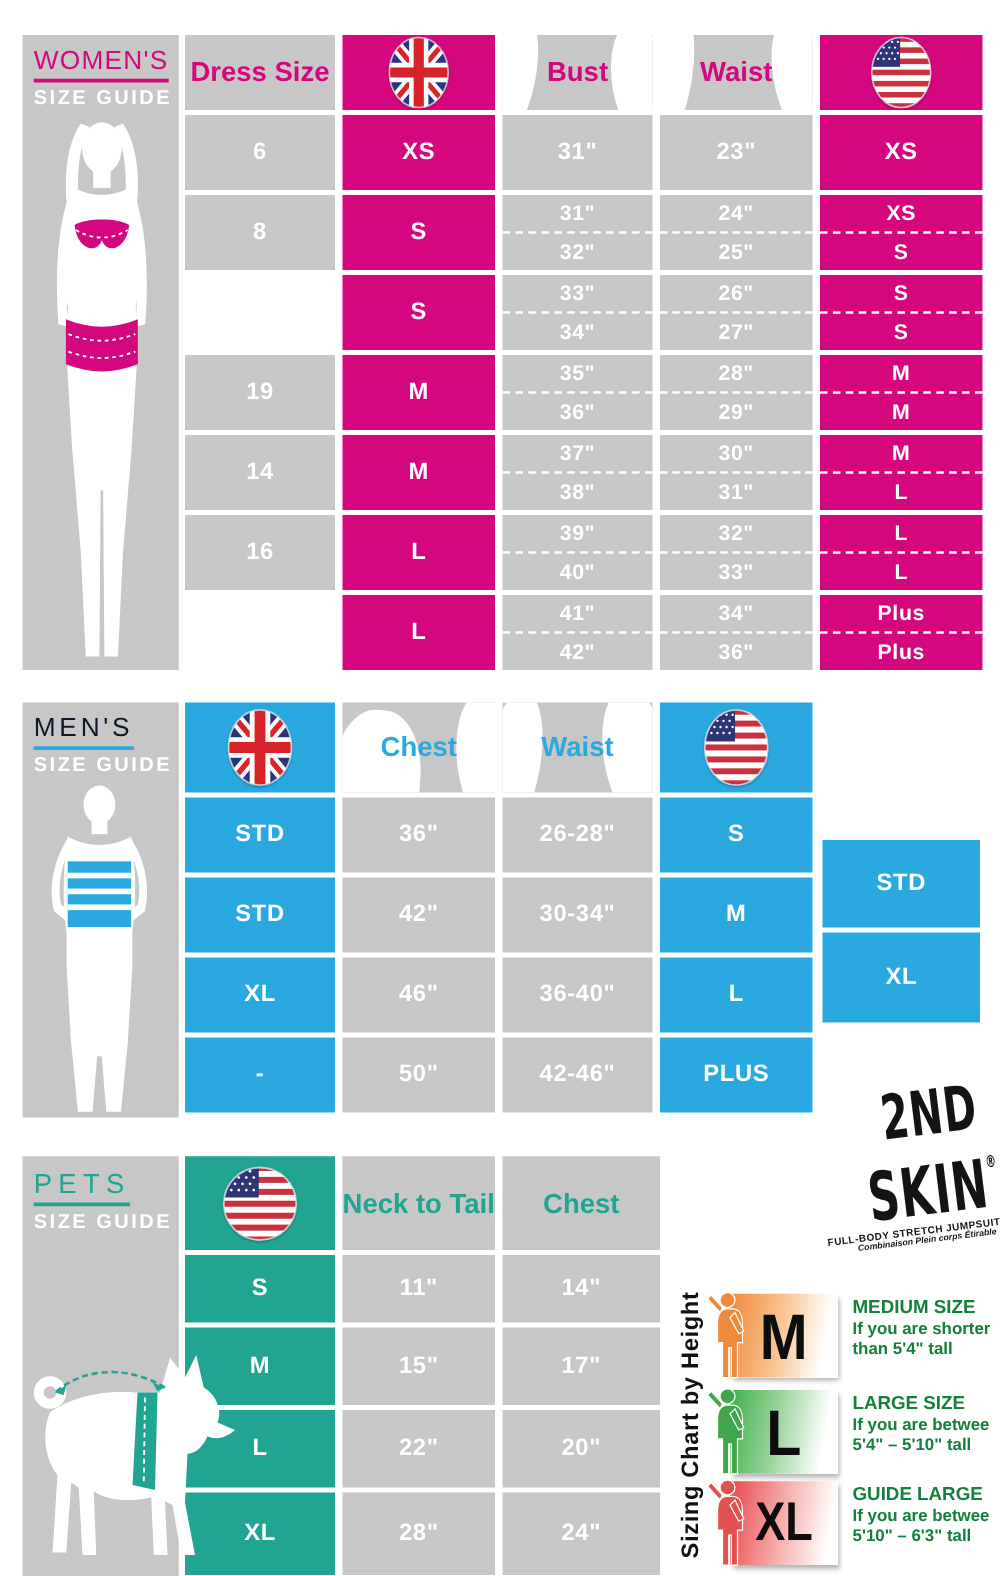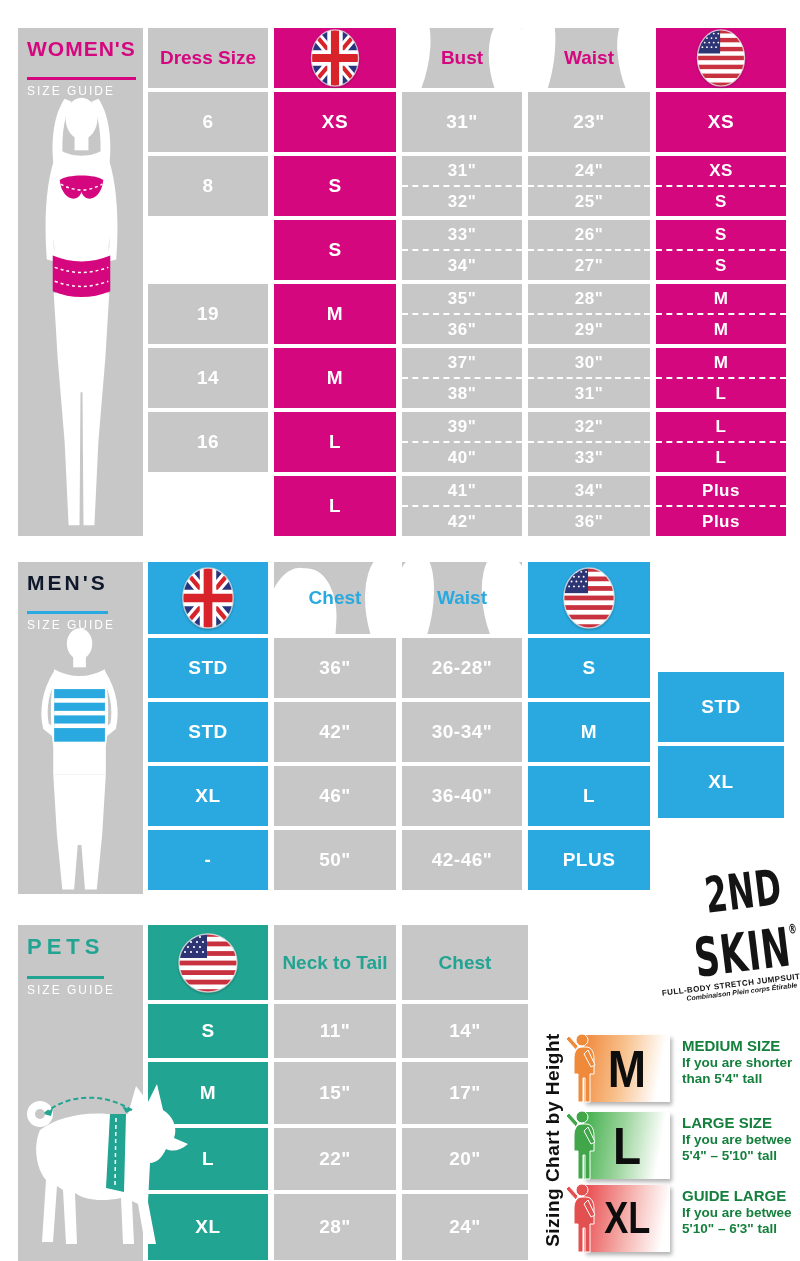--- a/index.html
+++ b/index.html
@@ -1,40 +1,40 @@
 <!DOCTYPE html>
 <html><head>
 <meta charset="utf-8">
 <style>
   html,body{margin:0;padding:0;background:#fff;}
   #canvas{position:relative;width:800px;height:1261px;background:#fff;overflow:hidden;
           font-family:"Liberation Sans",sans-serif;}
   .cell{position:absolute;display:flex;align-items:center;justify-content:center;font-weight:bold;}
   .gray{background:#c7c7c8}.pink{background:#d5077f}.blue{background:#29a9df}.teal{background:#21a492}
   .val{color:#fff;font-size:19px;letter-spacing:.5px}
-  .hdr{font-size:19px}
+  .hdr{font-size:22px}
   .whdr{color:#d5077f}.mhdr{color:#29a9df}.phdr{color:#21a492}
   .clip{overflow:hidden}
   .z{position:relative;z-index:2}
   .blob{position:absolute;background:#fff;border-radius:50%;z-index:1;display:block}
   .split{flex-direction:column;padding:0}
   .split .half{flex:1;width:100%;display:flex;align-items:center;justify-content:center;
                color:#fff;font-size:17px;font-weight:bold;letter-spacing:.5px}
   .split .half:first-child{border-bottom:2px dashed #fff}
   .c1{left:148px;width:120px}.c2{left:274px;width:122px}.c3{left:402px;width:120px}
   .c4{left:528px;width:122px}.c5{left:656px;width:130px}.cp3{left:402px;width:126px}
   .cside{left:658px;width:126px}
   .h60{height:60px}.h72{height:72px}.h75{height:75px}
   .labelcol{position:absolute;left:18px;width:125px;background:#c7c7c8}
   .seclabel{padding:9px 0 0 9px;position:relative;z-index:4}
-  .sec-title{display:inline-block;font-weight:700;font-size:21px;border-bottom:3px solid;padding-bottom:16px;letter-spacing:1px}
+  .sec-title{display:inline-block;font-weight:400;font-size:21px;border-bottom:3px solid;padding-bottom:2px;letter-spacing:1px}
   .w .sec-title{color:#d5077f;border-color:#d5077f}
   .m .sec-title{color:#0f172a;border-color:#29a9df;letter-spacing:3px}
   .p .sec-title{color:#21a492;border-color:#21a492;letter-spacing:5px;font-size:22px}
-  .sec-sub{color:#fff;font-weight:400;font-size:12px;letter-spacing:2px;margin-top:4px}
+  .sec-sub{color:#fff;font-weight:700;font-size:16px;letter-spacing:2px;margin-top:4px}
   .sil{position:absolute;z-index:3}
   .flag{display:block;filter:drop-shadow(0 1px 1px rgba(0,0,0,.3))}
   
   .brand{position:absolute;left:646px;top:872px;width:154px;height:150px;transform:rotate(-7deg);color:#141414;text-align:right}
   .brand-l1{font-family:"DejaVu Sans",sans-serif;font-weight:800;font-size:44px;line-height:40px;
             transform:scale(.72,1.12);transform-origin:right top;padding-right:16px;letter-spacing:1px}
   .brand-l2{font-family:"DejaVu Sans",sans-serif;font-weight:800;font-size:48px;line-height:46px;
             transform:scale(.72,1.12);transform-origin:right top;padding-right:2px;letter-spacing:1px}
   .brand-l2 .reg{font-size:12px;vertical-align:28px;letter-spacing:0}
   .brand-t1{font-size:8px;font-weight:800;letter-spacing:.4px;margin-top:8px;padding-right:4px}

